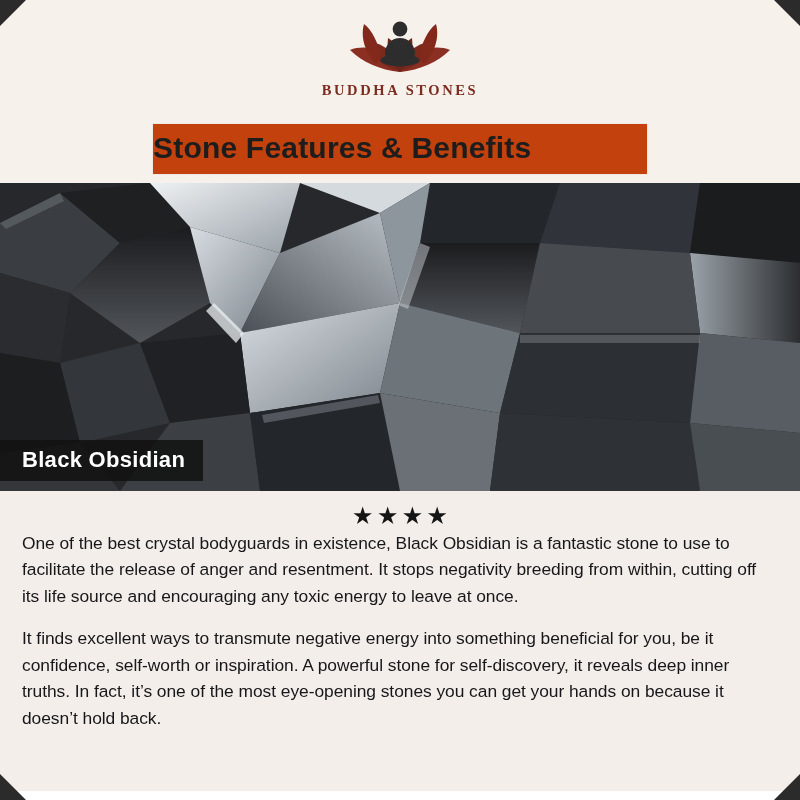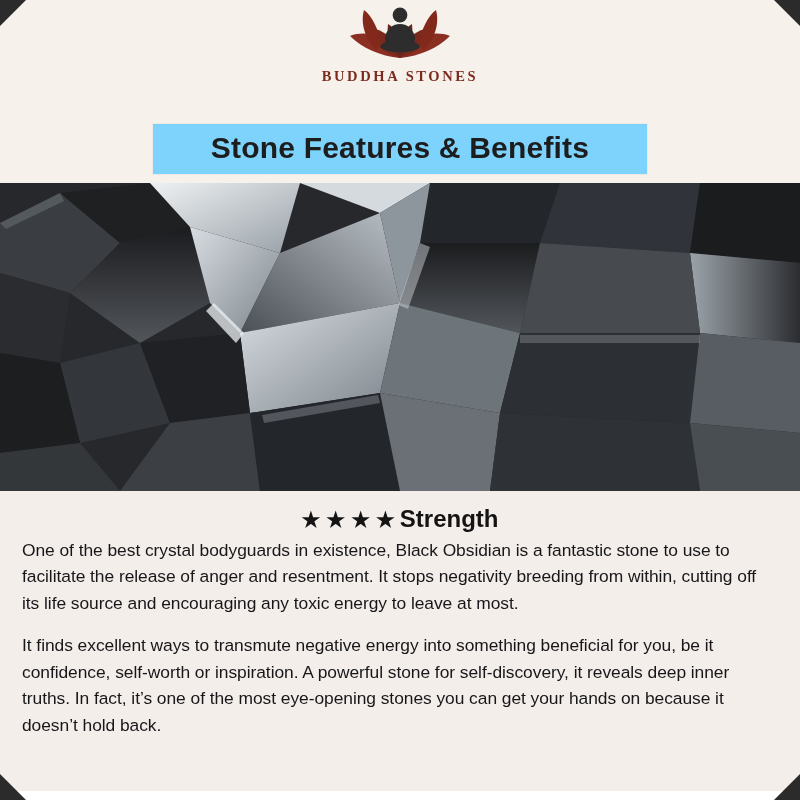--- a/index.html
+++ b/index.html
@@ -50,20 +50,21 @@
 
   
   .header {
     position: relative;
     height: 120px;
     background: #f7f1ec;
     display: flex;
     flex-direction: column;
     align-items: center;
     justify-content: flex-start;
+    padding-top: 14px;
     box-sizing: border-box;
   }
   .logo-mark {
     width: 168px;
     height: 66px;
     position: relative;
   }
   .brand-name {
     margin-top: 2px;
     font-size: 14.5px;
@@ -71,23 +72,23 @@
     color: #7d2b1f;
     font-family: "Liberation Serif", serif;
     font-weight: bold;
   }
 
   
   .title-band {
     position: relative;
     margin: 4px auto 0 auto;
     width: 494px;
-    background: #7dd3fc;
+    background: #c2410c;
     box-shadow: 0 0 0 1px rgba(0,0,0,0.03);
-    text-align: center;
+    text-align: left;
     padding: 7px 0 9px 0;
   }
   .title-band h1 {
     margin: 0;
     font-size: 30px;
     font-weight: bold;
     color: #1d1d1d;
     font-family: "Liberation Sans", sans-serif;
     letter-spacing: 0.2px;
   }
@@ -256,39 +257,39 @@
       <polygon points="380,210 500,230 490,308 400,308" fill="#6a7076"></polygon>
       <polygon points="500,230 690,240 700,308 490,308" fill="#2e3135"></polygon>
       <polygon points="690,240 800,250 800,308 700,308" fill="#494e53"></polygon>
 
       <polygon points="214,120 244,150 236,160 206,128" fill="#eef2f4" opacity="0.75"></polygon>
       <polygon points="398,122 420,60 430,64 408,126" fill="#c9d0d5" opacity="0.5"></polygon>
       <polygon points="520,152 700,152 700,160 520,160" fill="#848b91" opacity="0.45"></polygon>
       <polygon points="262,232 378,212 380,220 264,240" fill="#9aa1a7" opacity="0.4"></polygon>
       <polygon points="0,40 60,10 64,18 6,46" fill="#6e757b" opacity="0.5"></polygon>
     </svg>
+    <div class="caption">Black Obsidian</div>
   </div>
 
   <div class="body-panel">
 
     <div class="benefits">
       <span class="benefit">
         <span class="star">★</span>
       </span>
       <span class="benefit">
         <span class="star">★</span>
       </span>
       <span class="benefit">
         <span class="star">★</span>
       </span>
       <span class="benefit">
         <span class="star">★</span>
-        <span>Strength</span>
       </span>
     </div>
 
-    <p class="para">One of the best crystal bodyguards in existence, Black Obsidian is a fantastic stone to use to facilitate the release of anger and resentment. It stops negativity breeding from within, cutting off its life source and encouraging any toxic energy to leave at most.</p>
+    <p class="para">One of the best crystal bodyguards in existence, Black Obsidian is a fantastic stone to use to facilitate the release of anger and resentment. It stops negativity breeding from within, cutting off its life source and encouraging any toxic energy to leave at once.</p>
     <p class="para">It finds excellent ways to transmute negative energy into something beneficial for you, be it confidence, self-worth or inspiration. A powerful stone for self-discovery, it reveals deep inner truths. In fact, it’s one of the most eye-opening stones you can get your hands on because it doesn’t hold back.</p>
 
     <div class="bottom-strip"></div>
   </div>
 
 </div>
 
 </body></html>

